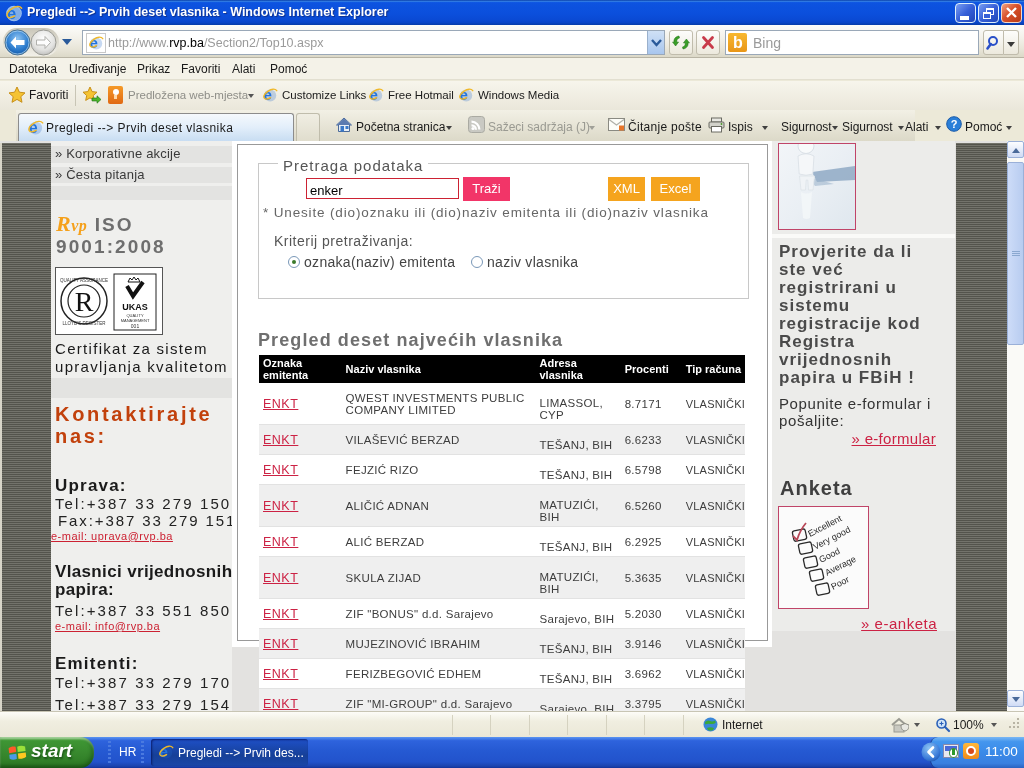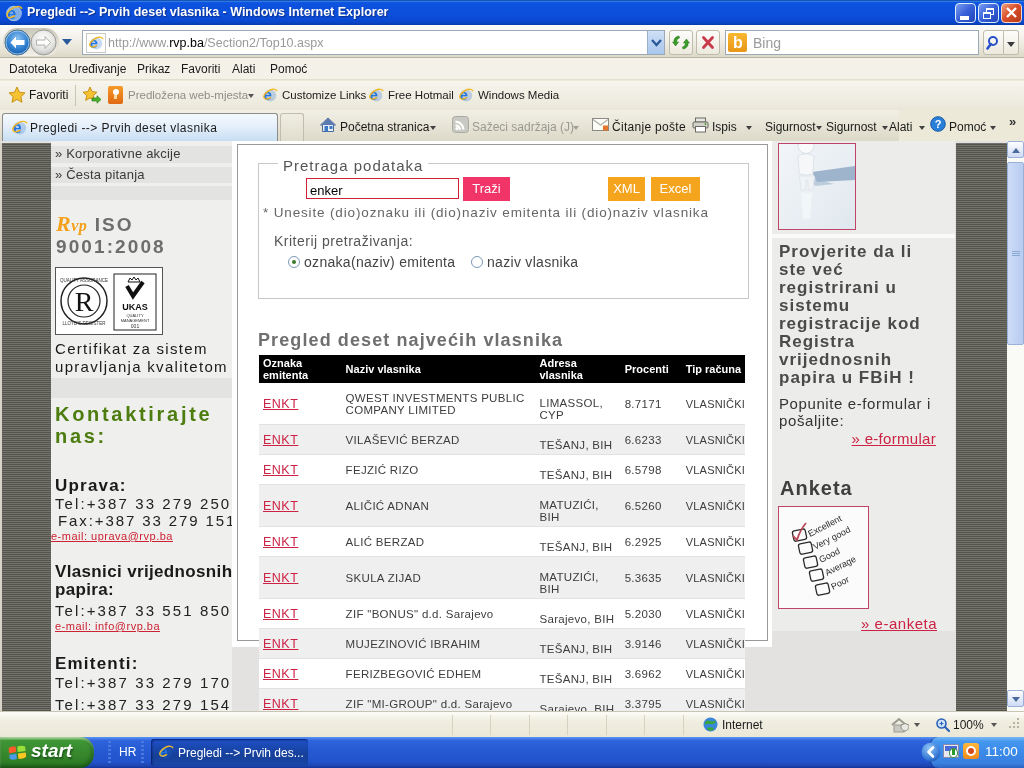--- a/index.html
+++ b/index.html
@@ -160,21 +160,21 @@
     <svg class="abs" style="left:368px;top:6px" width="16" height="16" viewBox="0 0 18 18">
         <use href="#iee"></use>
       </svg>
     <div class="abs" style="left:388px;top:8px;font-size:11.5px;color:#1a1a1a;">Free Hotmail</div>
     <svg class="abs" style="left:458px;top:6px" width="16" height="16" viewBox="0 0 18 18">
         <use href="#iee"></use>
       </svg>
     <div class="abs" style="left:478px;top:8px;font-size:11.5px;color:#1a1a1a;">Windows Media</div>
   </div>
 
-  <div class="abs" id="tabbar" style="left:0;top:110px;width:899px;height:31px;background:linear-gradient(to bottom,#f2f0e5,#dcd9c8);">
+  <div class="abs" id="tabbar" style="left:16px;top:110px;width:899px;height:31px;background:linear-gradient(to bottom,#f2f0e5,#dcd9c8);">
 
     <div class="abs" style="left:2px;top:3px;width:276px;height:28px;background:linear-gradient(to bottom,#f5f9fd 0%,#e2eefa 50%,#c8ddf2 100%);border:1px solid #8c8c8c;border-bottom:none;border-radius:3px 3px 0 0;">
       <svg class="abs" style="left:8px;top:5px" width="17" height="17" viewBox="0 0 18 18">
           <use href="#iee"></use>
         </svg>
       <div class="ie-chrome-text abs" style="left:27px;top:7px;letter-spacing:0.45px;">Pregledi --&gt; Prvih deset vlasnika</div>
     </div>
     <div class="abs" style="left:280px;top:3px;width:24px;height:28px;background:linear-gradient(to bottom,#f0eee3,#e0ddcd);border:1px solid #c0bdac;border-bottom:none;border-radius:3px 3px 0 0;"></div>
 
     <svg class="abs" style="left:319px;top:6px" width="18" height="18" viewBox="0 0 18 18">
@@ -246,23 +246,23 @@
           <path d="M72 14 l2 -4 2 2 2 -3 2 3 2 -2 2 4 z" fill="none" stroke="#111" stroke-width="1"></path>
           <path d="M71 18 l6 10 10 -14" fill="none" stroke="#111" stroke-width="4"></path>
           <text x="79" y="42" text-anchor="middle" font-size="9" font-weight="bold" fill="#111">UKAS</text>
           <text x="79" y="49" text-anchor="middle" font-size="4" fill="#333">QUALITY</text>
           <text x="79" y="53.5" text-anchor="middle" font-size="4" fill="#333">MANAGEMENT</text>
           <text x="79" y="60" text-anchor="middle" font-size="5" fill="#333">001</text>
         </svg>
       </div>
       <div class="abs" style="left:4px;top:199px;font-size:15px;line-height:18px;color:#1a1a1a;letter-spacing:1.3px;">Certifikat za sistem<br>upravljanja kvalitetom</div>
       <div class="abs" style="left:0;top:237px;width:181px;height:20px;background:#e3e3e1;"></div>
-      <div class="abs" style="left:4px;top:262px;font-size:20px;font-weight:bold;color:#4d7c0f;line-height:22px;letter-spacing:2.7px;">Kontaktirajte<br>nas:</div>
+      <div class="abs" style="left:4px;top:262px;font-size:20px;font-weight:bold;color:#c2410c;line-height:22px;letter-spacing:2.7px;">Kontaktirajte<br>nas:</div>
       <div class="abs" style="left:4px;top:335px;font-size:17px;font-weight:bold;color:#1a1a1a;letter-spacing:1.2px;">Uprava:</div>
-      <div class="abs" style="left:4px;top:354px;font-size:15px;letter-spacing:2.1px;">Tel:+387 33 279 250</div>
+      <div class="abs" style="left:4px;top:354px;font-size:15px;letter-spacing:2.1px;">Tel:+387 33 279 150</div>
       <div class="abs" style="left:7px;top:371px;font-size:15px;letter-spacing:1.9px;">Fax:+387 33 279 151</div>
       <div class="abs" style="left:0;top:389px;font-size:11px;color:#cc2233;text-decoration:underline;letter-spacing:0.5px;">e-mail: uprava@rvp.ba</div>
       <div class="abs" style="left:4px;top:422px;font-size:17px;font-weight:bold;color:#1a1a1a;line-height:18px;letter-spacing:0.35px;">Vlasnici vrijednosnih<br>papira:</div>
       <div class="abs" style="left:4px;top:461px;font-size:15px;letter-spacing:2.1px;">Tel:+387 33 551 850</div>
       <div class="abs" style="left:4px;top:479px;font-size:11px;color:#cc2233;text-decoration:underline;letter-spacing:0.5px;">e-mail: info@rvp.ba</div>
       <div class="abs" style="left:4px;top:513px;font-size:17px;font-weight:bold;color:#1a1a1a;letter-spacing:1.2px;">Emitenti:</div>
       <div class="abs" style="left:4px;top:533px;font-size:15px;letter-spacing:2.1px;">Tel:+387 33 279 170</div>
       <div class="abs" style="left:4px;top:555px;font-size:15px;letter-spacing:2.1px;">Tel:+387 33 279 154</div>
     </div>
 

